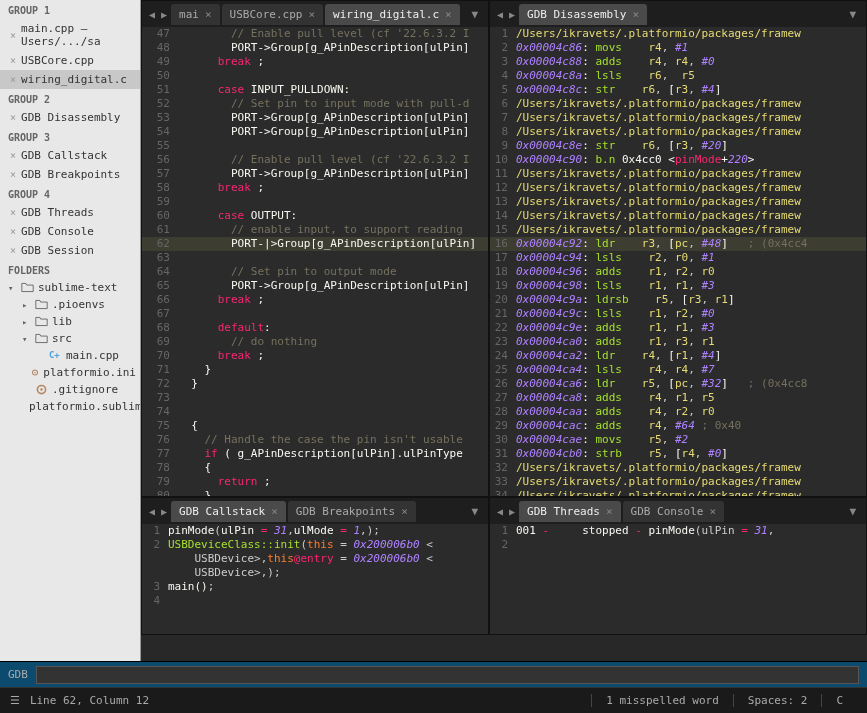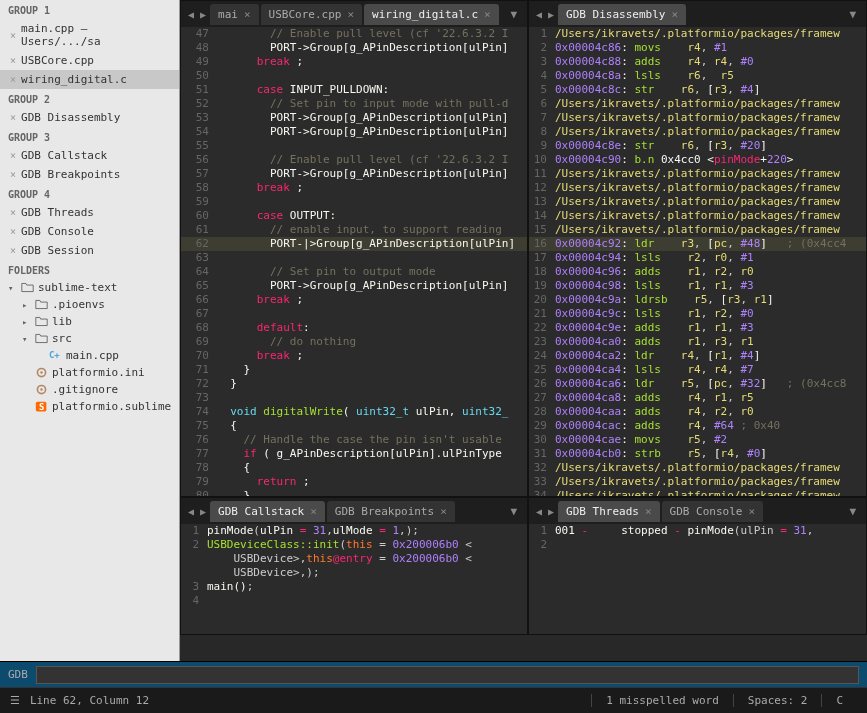--- a/index.html
+++ b/index.html
@@ -1,18 +1,18 @@
 <!DOCTYPE html>
 <html><head>
 <meta charset="utf-8">
 <style>
 * { margin:0; padding:0; box-sizing:border-box; font-family:Menlo,Consolas,monospace; font-size:11px; }
 body { background:#282828; color:#ccc; width:867px; height:713px; overflow:hidden; display:flex; flex-direction:column; }
 .main { display:flex; flex:1; overflow:hidden; }
-.sidebar { width:180px; background:#e8e8e8; color:#333; overflow:hidden; border-right:1px solid #999; }
+.sidebar { width:141px; background:#e8e8e8; color:#333; overflow:hidden; border-right:1px solid #999; }
 .sb-hdr { font-size:10px; font-weight:bold; color:#666; padding:5px 8px 3px; }
 .sb-item { display:flex; align-items:center; padding:3px 6px 3px 10px; cursor:pointer; }
 .sb-item.sel { background:#c8c8c8; }
 .sb-item .x { color:#999; margin-right:5px; font-size:10px; }
 .fold-item { display:flex; align-items:center; padding:2px 4px 2px; cursor:pointer; }
 .fold-item .arr { color:#666; margin-right:3px; width:10px; font-size:9px; }
 .ico { width:13px; height:13px; margin-right:4px; display:inline-block; }
 .panes { flex:1; display:flex; flex-direction:column; overflow:hidden; }
 .row1 { display:flex; height:497px; }
 .row2 { display:flex; height:138px; }
@@ -28,21 +28,21 @@
 .code { flex:1; overflow:hidden; background:#2b2b2b; font-size:11px; line-height:14px; }
 .ln { display:flex; }
 .gut { width:36px; text-align:right; color:#666; padding-right:8px; user-select:none; flex-shrink:0; }
 .gut.sm { width:26px; }
 .txt { white-space:pre; color:#ccc; flex:1; overflow:hidden; }
 .k-orange { color:#ff7b29; }
 .k-red { color:#f92672; }
 .k-blue { color:#66d9ef; }
 .k-green { color:#a6e22e; }
 .k-yellow { color:#e6db74; }
-.k-purple { color:#ae81ff; }
+.k-purple { color:#ae81ff;font-style:italic; }
 .k-comment { color:#75715e; }
 .k-white { color:#f8f8f2; }
 .k-path { color:#e6db74; }
 .hl-line { background:#3e3d32; }
 .cur-arrow { position:relative; }
 .cur-arrow::before { content:"▸"; position:absolute; left:-7px; color:#a6e22e; font-size:9px; }
 .cmdbar { height:26px; background:#0c4a6e; display:flex; align-items:center; padding:0 8px; border-top:1px solid #000; }
 .cmdbar .lbl { color:#aaa; margin-right:8px; }
 .cmdbar input { flex:1; background:#333; border:1px solid #555; color:#fff; padding:2px 4px; height:18px; }
 .status { height:26px; background:#1a1a1a; display:flex; align-items:center; padding:0 10px; color:#aaa; border-top:1px solid #333; font-size:11px; }
@@ -285,21 +285,20 @@
             <div class="ln">
               <span class="gut">72</span>
               <span class="txt"><span class="k-white">  }</span></span>
             </div>
             <div class="ln">
               <span class="gut">73</span>
               <span class="txt"><span class="k-white"></span></span>
             </div>
             <div class="ln">
               <span class="gut">74</span>
-              <span class="txt"><span class="k-blue">  void </span><span class="k-green">digitalWrite</span><span class="k-white">( </span><span class="k-blue">uint32_t</span><span class="k-white"> ulPin, </span><span class="k-blue">uint32_</span></span>
             </div>
             <div class="ln">
               <span class="gut">75</span>
               <span class="txt"><span class="k-white">  {</span></span>
             </div>
             <div class="ln">
               <span class="gut">76</span>
               <span class="txt"><span class="k-comment">    // Handle the case the pin isn't usable </span></span>
             </div>
             <div class="ln">

